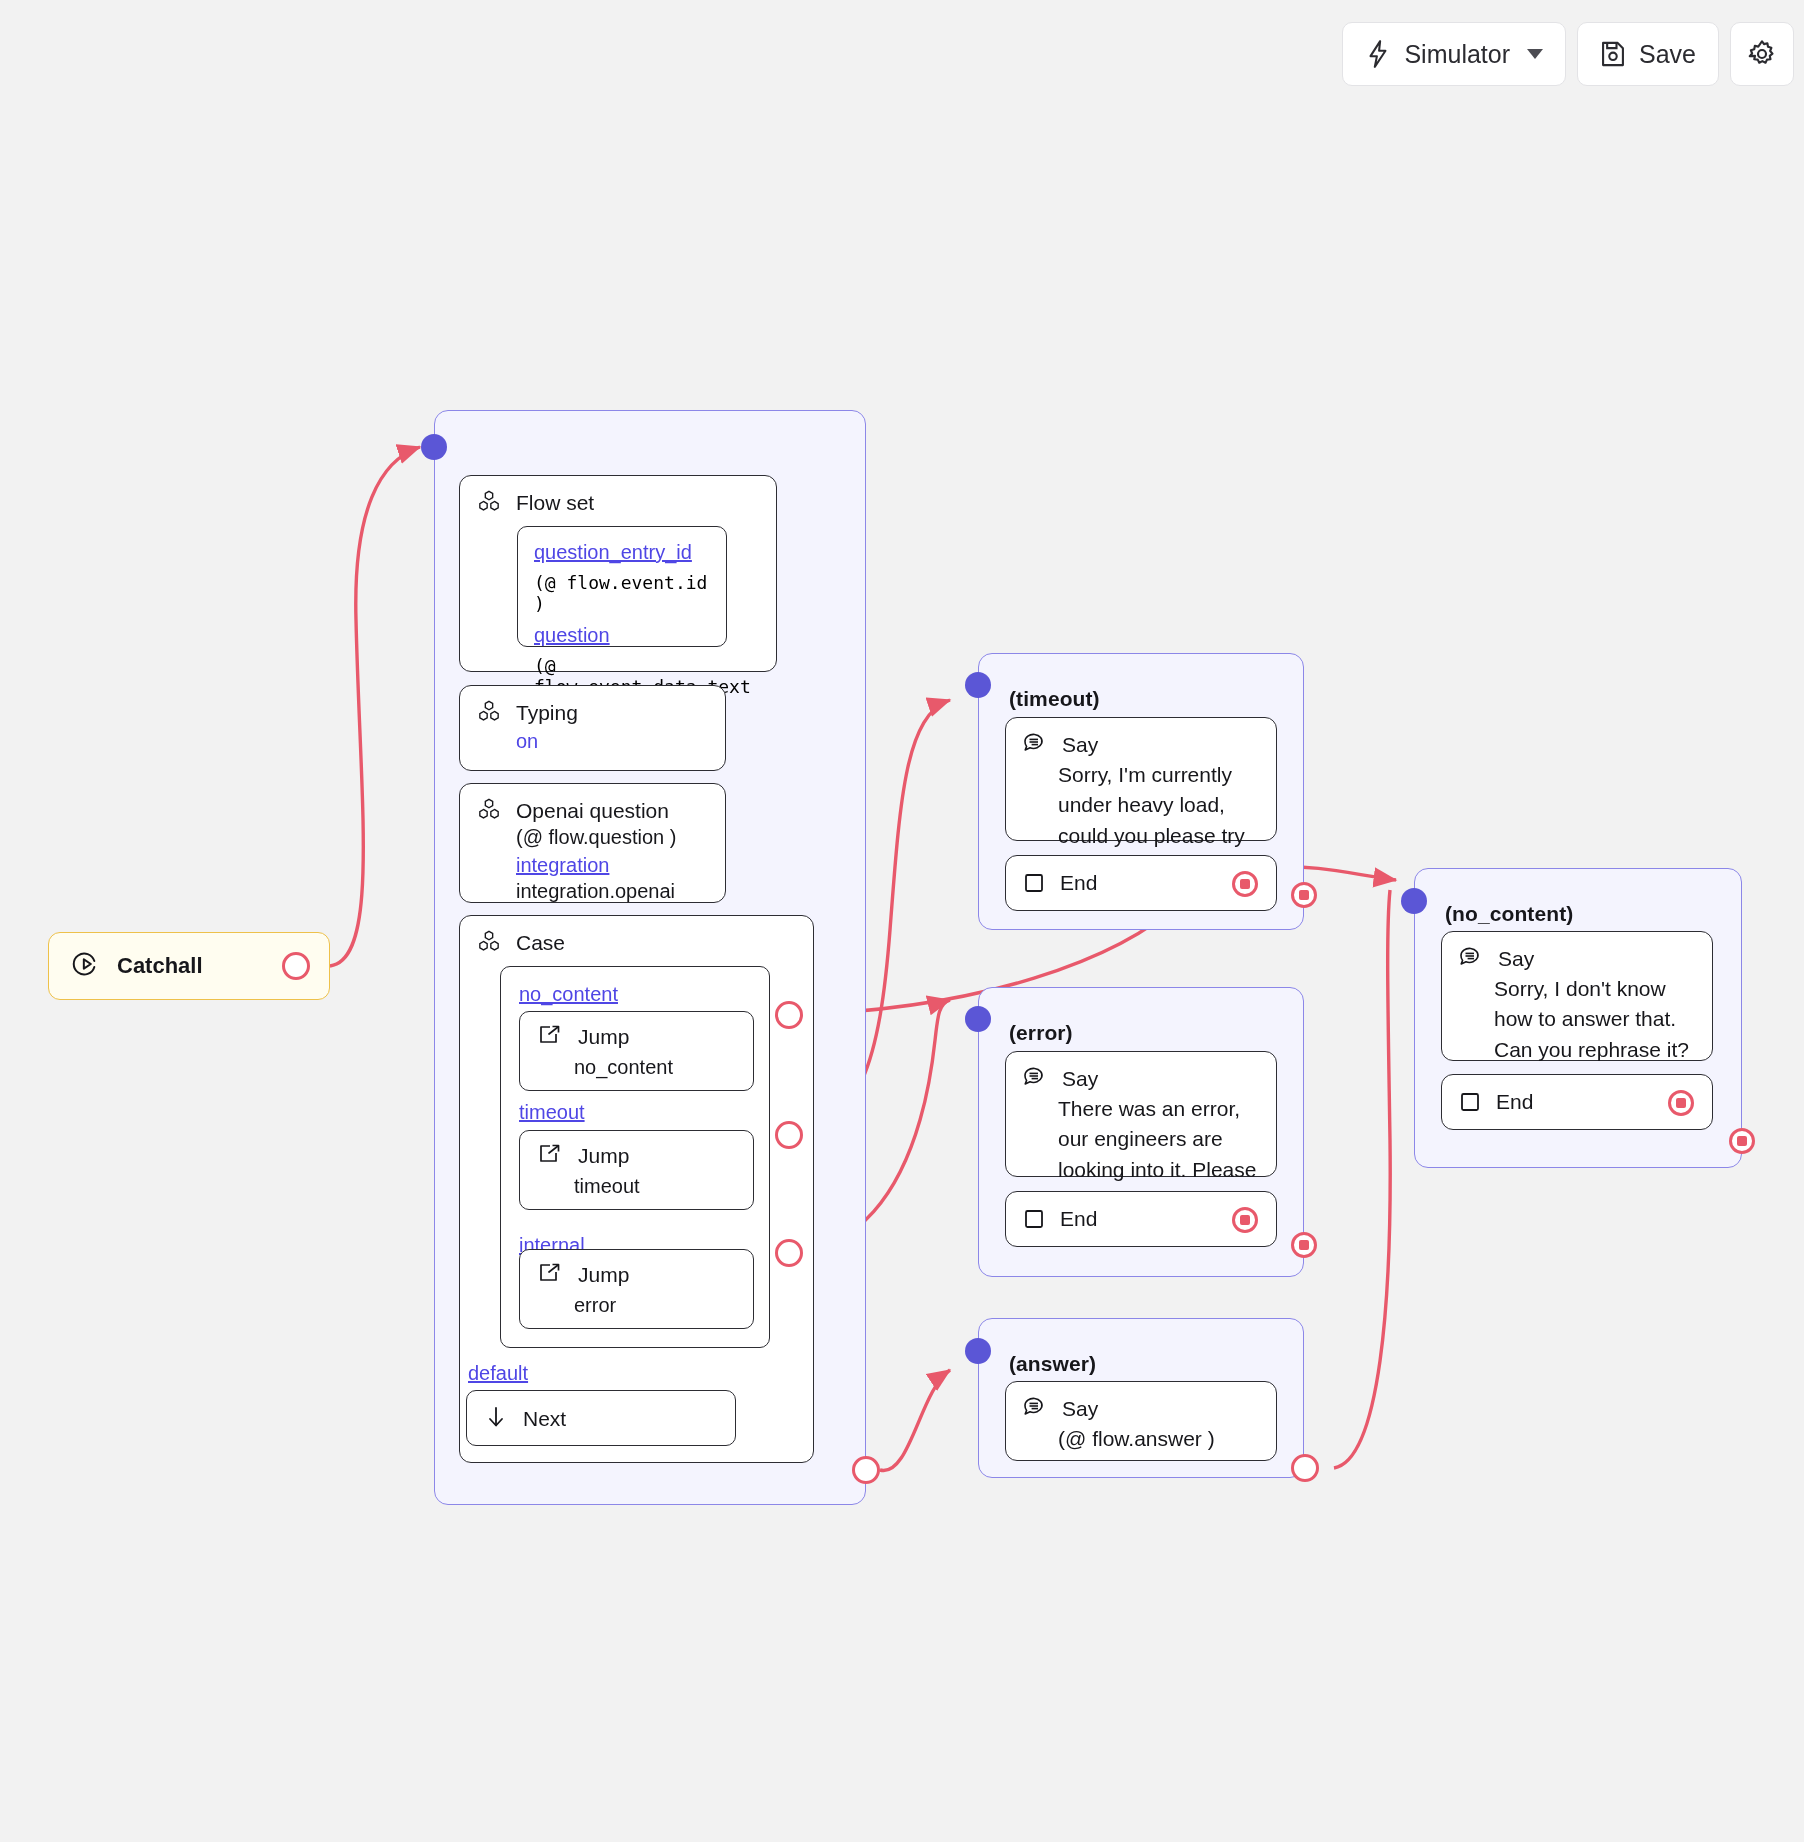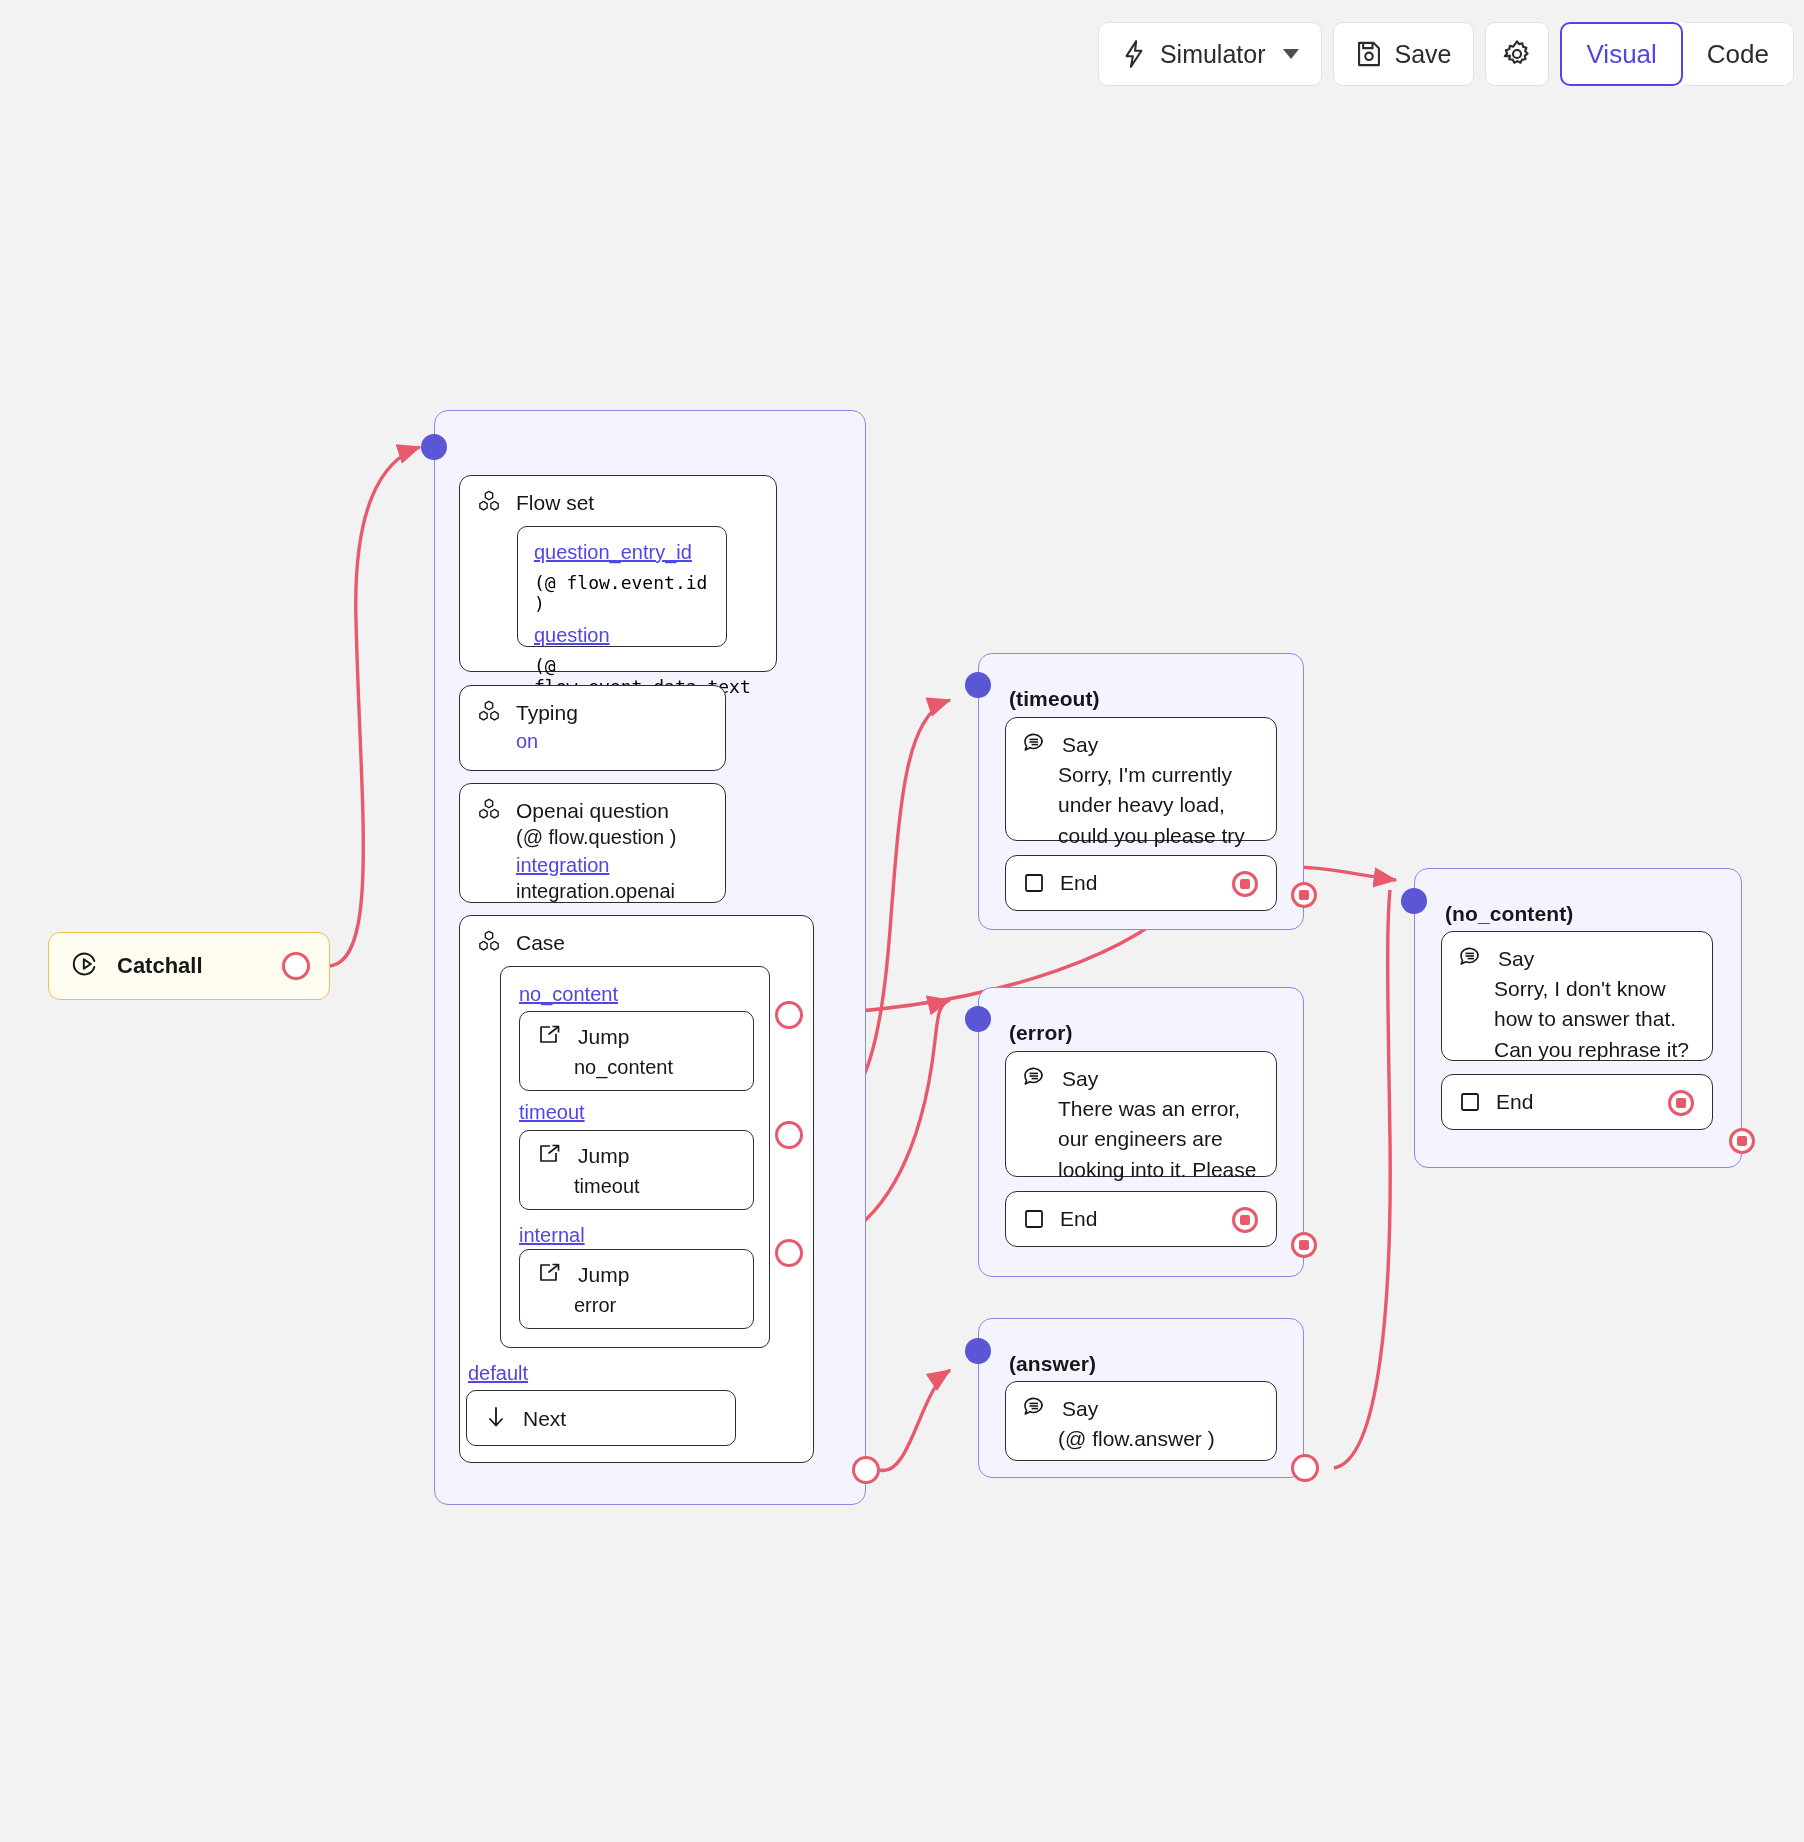--- a/index.html
+++ b/index.html
@@ -111,24 +111,20 @@
 
     <div class="tb-btn tb-gear">
       <span class="tb-icon">
         <svg width="30" height="30" viewBox="0 0 24 24" fill="none" stroke="#2b2b30" stroke-width="1.7">
           <circle cx="12" cy="12" r="3.2"></circle>
           <path d="M12 1.8 l1.6 2.3 2.7-.7 .5 2.8 2.7 .8-1 2.6 1.9 2.1-2.2 1.8 .6 2.7-2.8 .3-1.2 2.5-2.5-1.3-2.5 1.3-1.2-2.5-2.8-.3 .6-2.7L2.2 13.7 4.1 11.6 3.1 9l2.7-.8 .5-2.8 2.7 .7z" stroke-linejoin="round"></path>
         </svg>
       </span>
     </div>
 
-    <div class="seg">
-      <div class="seg-item active">Visual</div>
-      <div class="seg-item">Code</div>
-    </div>
   </div>
 
   <svg id="edges">
     <defs>
       <marker id="ah" markerWidth="8" markerHeight="8" refX="6.6" refY="3" orient="auto">
         <path d="M0,0 L7,3 L0,6 z" fill="#e8596b"></path>
       </marker>
     </defs>
     <g fill="none" stroke="#e8596b" stroke-width="3.4">
 
@@ -246,21 +242,21 @@
                 <path d="M12 3 H3 v15 h15 V10" stroke-linejoin="round"></path>
                 <path d="M11 10 L20 3" stroke-linecap="round"></path>
                 <path d="M14.5 2.5 H20.5 V8.5" stroke-linejoin="round"></path>
               </svg>
             </span>
             <span class="card-title">Jump</span>
           </div>
           <div class="sub" style="position:absolute; left:54px; top:44px;">timeout</div>
         </div>
 
-        <div class="link" style="position:absolute; left:18px; top:257px;text-decoration:underline;">internal</div>
+        <div class="link" style="position:absolute; left:18px; top:267px;text-decoration:underline;">internal</div>
         <div class="inner-box" style="left:18px; top:282px; width:235px; height:80px;">
           <div class="card-head" style="position:absolute; left:18px; top:12px;">
             <span>
               <svg width="24" height="22" viewBox="0 0 24 22" fill="none" stroke="#17171b" stroke-width="1.7">
                 <path d="M12 3 H3 v15 h15 V10" stroke-linejoin="round"></path>
                 <path d="M11 10 L20 3" stroke-linecap="round"></path>
                 <path d="M14.5 2.5 H20.5 V8.5" stroke-linejoin="round"></path>
               </svg>
             </span>
             <span class="card-title">Jump</span>

